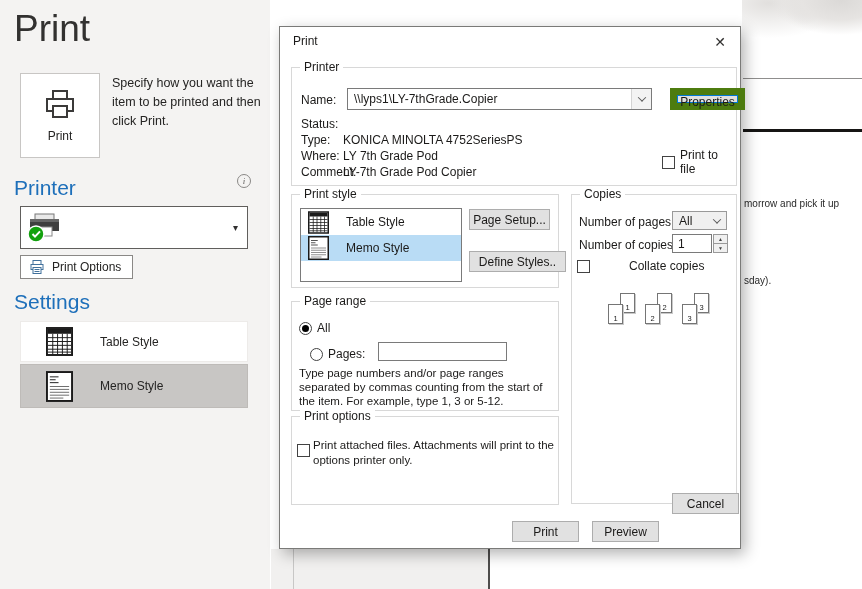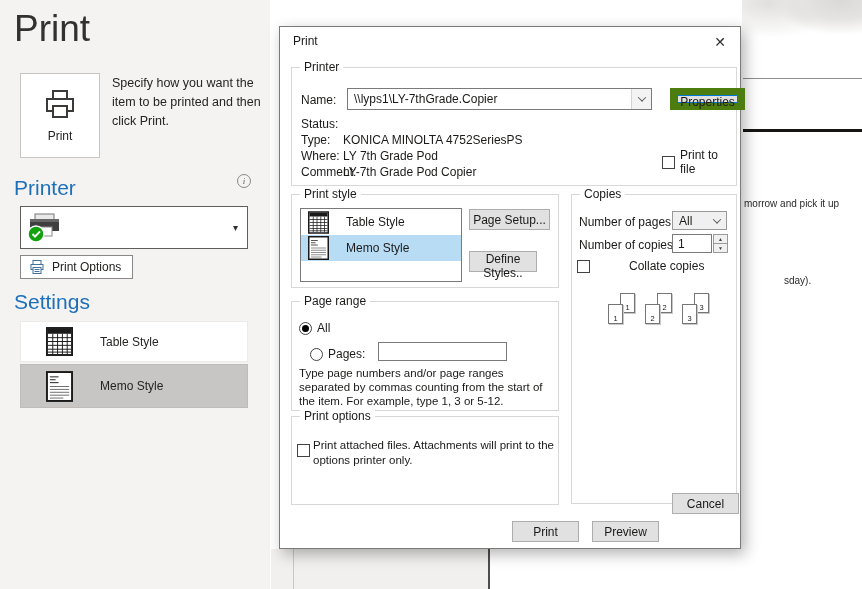--- a/index.html
+++ b/index.html
@@ -42,21 +42,21 @@
   
   .noise-top { left:742px; top:0; width:120px; height:50px;
     background:
       radial-gradient(70px 34px at 82% 2%, #dbd9d7 0%, #e6e4e2 55%, rgba(244,243,242,0) 100%),
       radial-gradient(95px 44px at 22% 6%, #e1dfdd 0%, rgba(240,239,238,0) 80%),
       radial-gradient(26px 30px at 52% 0%, #d8d6d4 0%, rgba(240,239,238,0) 85%); }
   .hline-thin { left:743px; top:78px; width:119px; height:1px; background:#8f8e8d; }
   .hline-thick { left:743px; top:129px; width:119px; height:3px; background:#161514; }
   .frag { font-size:10px; color:#2a2a2a; white-space:nowrap; }
   .frag1 { left:744px; top:198px; }
-  .frag2 { left:784px; top:275px;text-align:right; }
+  .frag2 { left:744px; top:275px;text-align:right; }
   .bot-gray { left:271px; top:549px; width:218px; height:40px; background:#f1f0ef; }
   .bot-vlight { left:293px; top:549px; width:1px; height:40px; background:#c8c7c6; }
   .bot-vdark { left:488px; top:549px; width:2px; height:40px; background:#4e4d4c; }
 
   
   .dialog { left:279px; top:26px; width:462px; height:523px; background:#fff;
     border:1px solid #7a7a78; box-shadow:4px 5px 14px rgba(0,0,0,.3);
     font-size:12px; color:#1b1a19; }
   .dlg-title { left:13px; top:7px; font-size:12px; }
   .dlg-close { right:10px; top:5px; width:20px; height:20px; text-align:center;
@@ -86,21 +86,21 @@
   .chkrow { position:absolute; display:flex; align-items:center; gap:5px; }
   .ptf-row { left:370px; top:80px; }
 
   .listbox { position:absolute; left:8px; top:13px; width:162px; height:74px;
     border:1px solid #7a7a7a; background:#fff; overflow:hidden; }
   .litem { height:26px; display:flex; align-items:center; cursor:pointer; }
   .litem.sel { background:#b9dcf5; }
   .litem .licon { margin-left:7px; display:flex; }
   .litem .llabel { margin-left:17px; }
   .btn-pagesetup { left:177px; top:14px; width:81px; height:21px; }
-  .btn-definestyles { left:177px; top:56px; width:68px; height:21px; }
+  .btn-definestyles { left:177px; top:56px; width:97px; height:21px; }
 
   .radio { width:13px; height:13px; border:1px solid #424242; border-radius:50%; background:#fff;
     position:relative; flex:none; cursor:pointer; }
   .radio.sel::after { content:""; position:absolute; left:2px; top:2px; width:7px; height:7px;
     border-radius:50%; background:#000; }
   .row-all { left:7px; top:19px; }
   .row-pages { left:18px; top:40px;align-items:flex-end; }
   .pages-input { width:129px; height:19px; border:1px solid #7a7a7a; margin-left:8px;
     font-family:inherit; font-size:12px; padding:0 4px; }
   .help { position:absolute; left:7px; top:64px; width:256px; font-size:11.5px; line-height:14px; }

